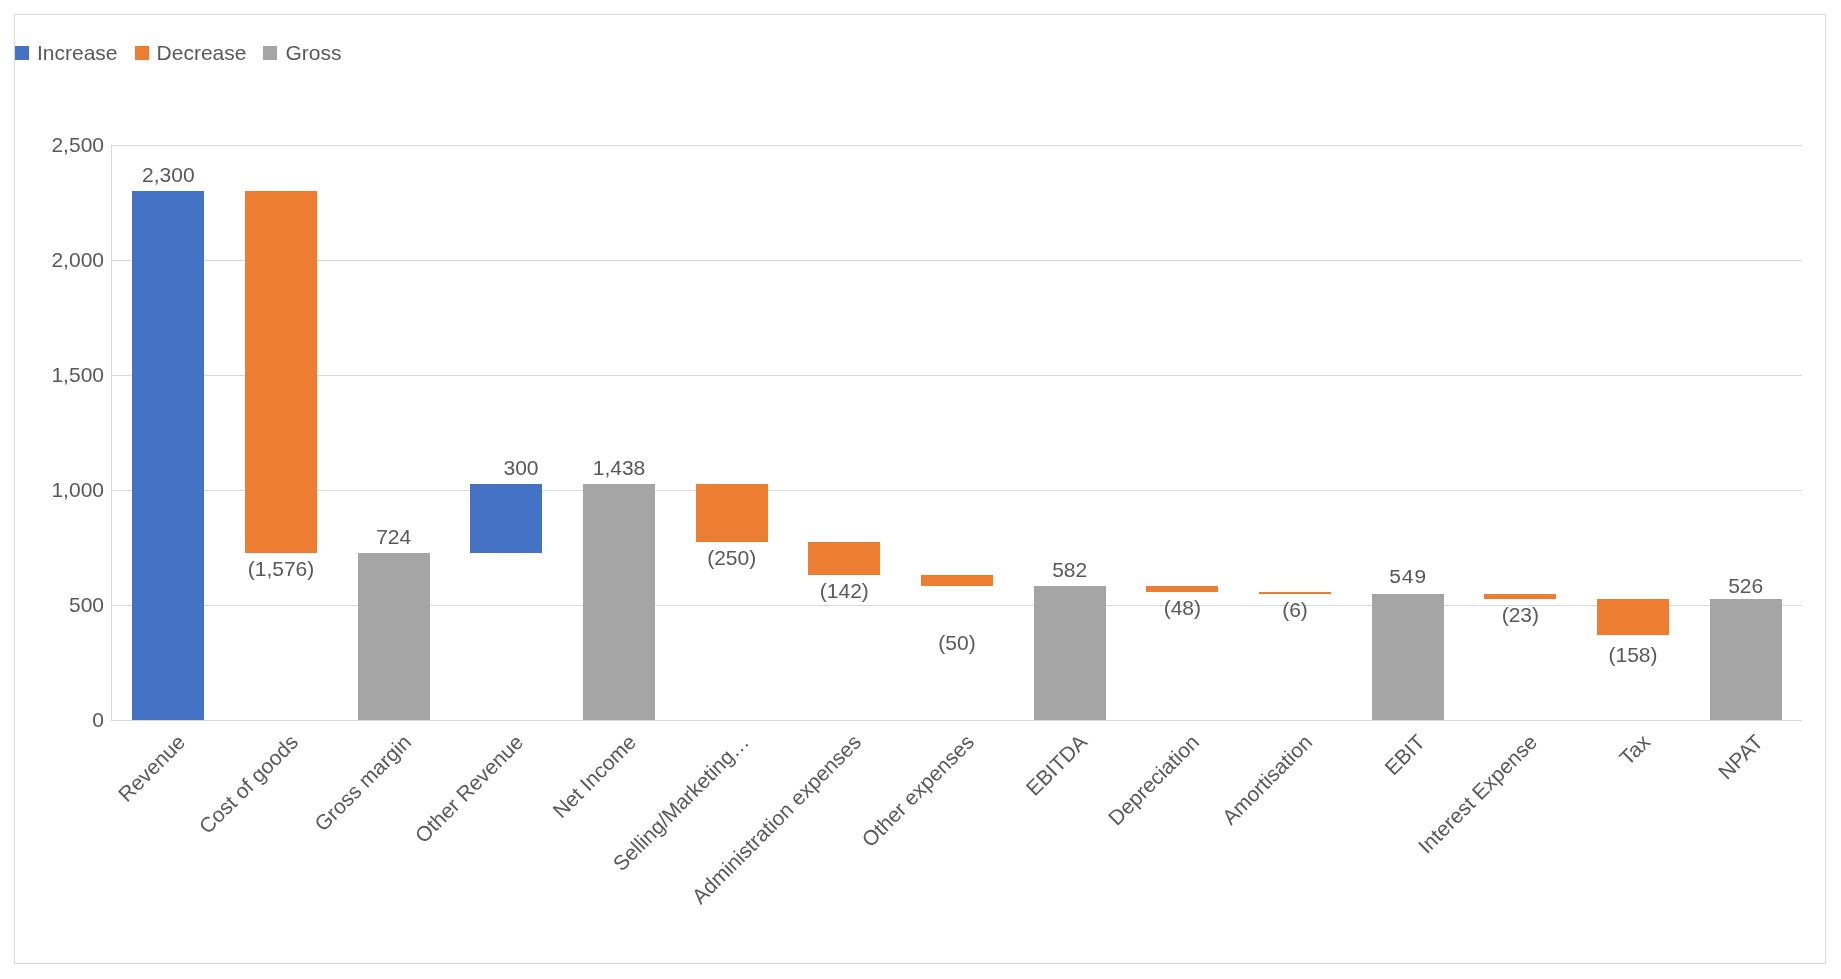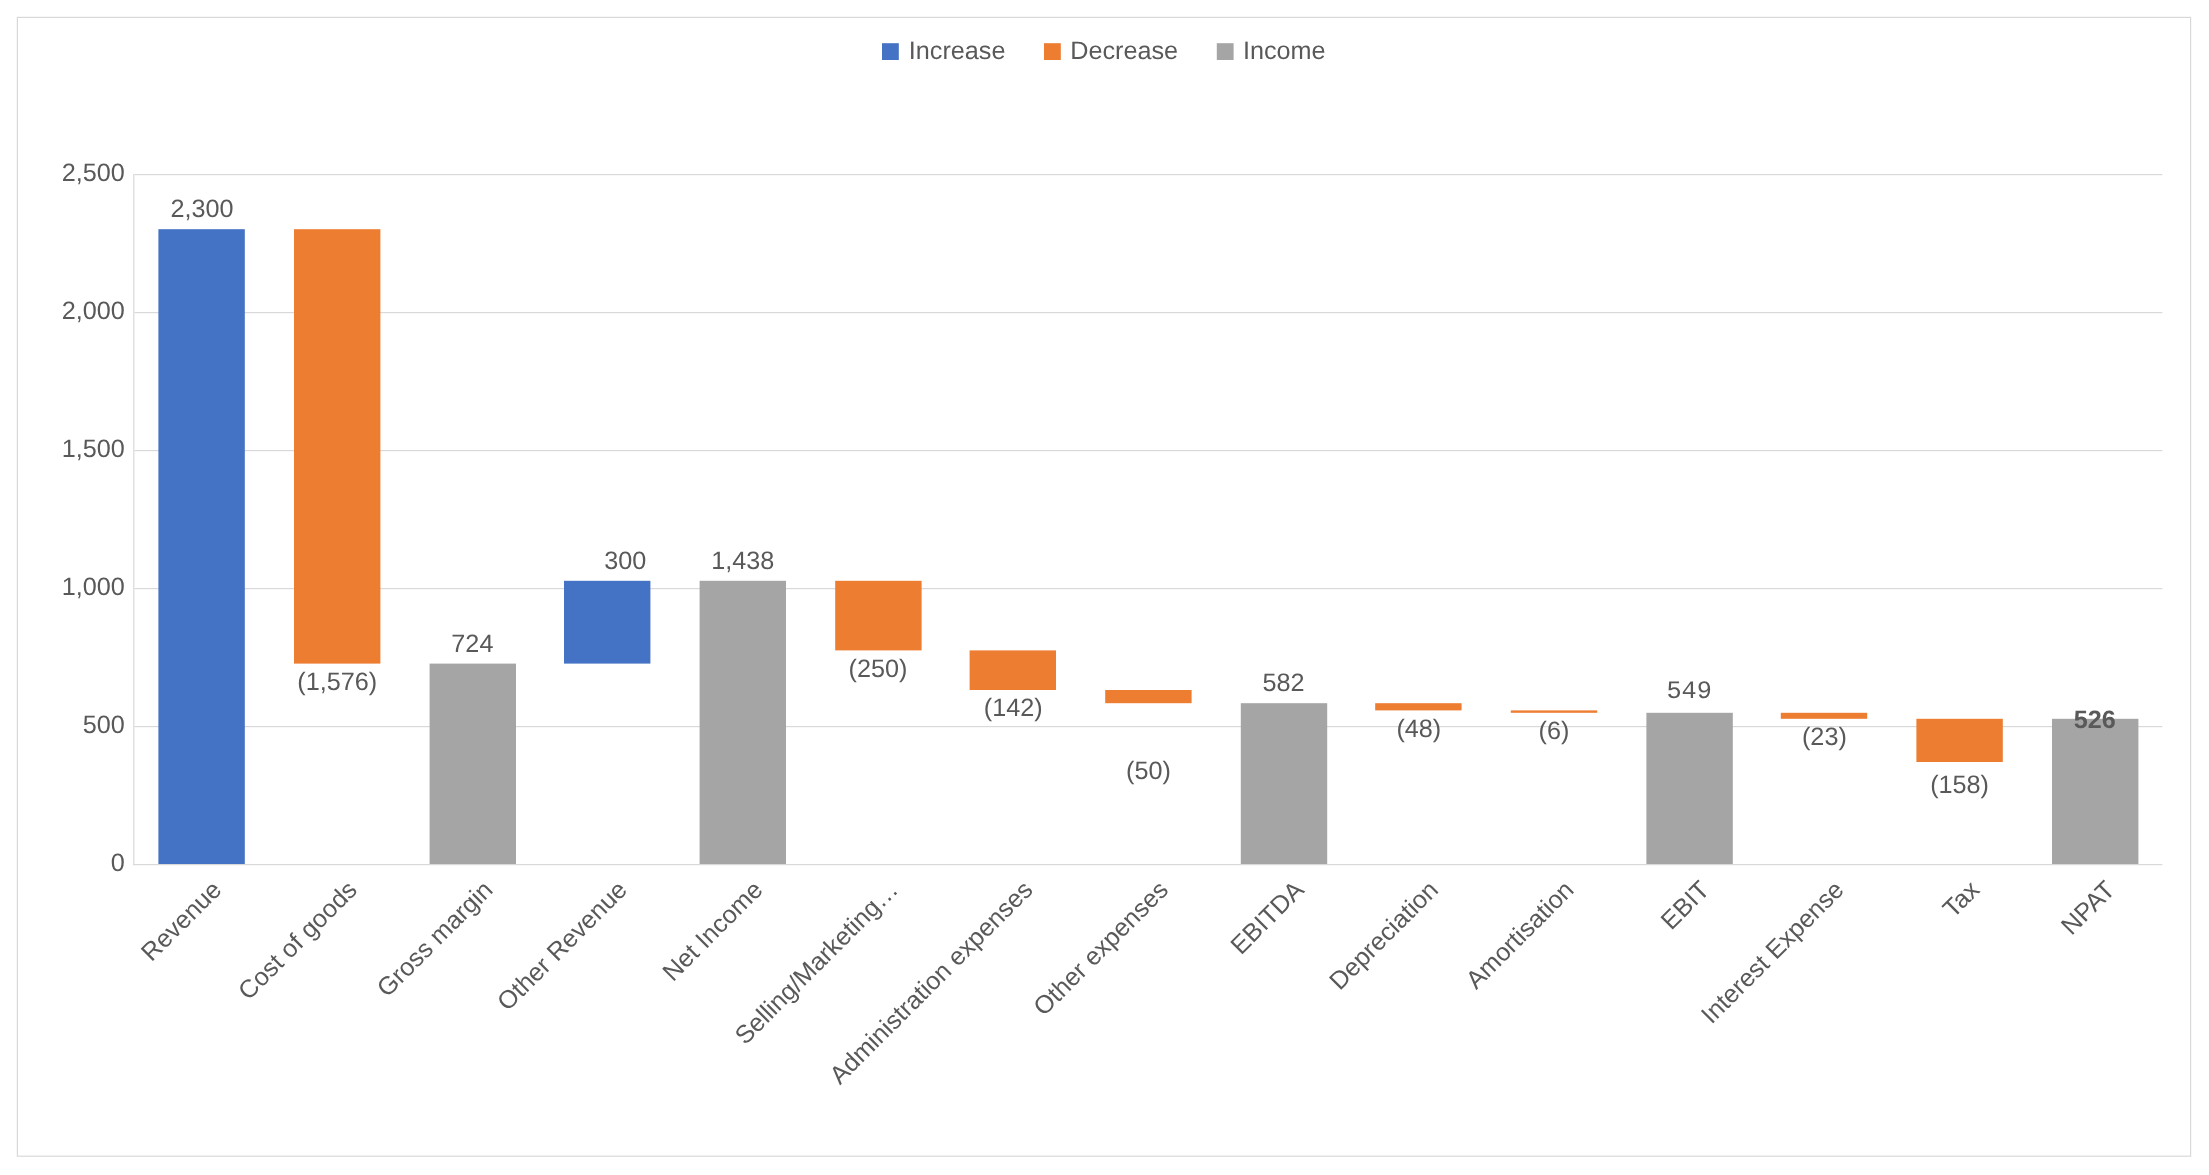--- a/index.html
+++ b/index.html
@@ -21,23 +21,22 @@
     box-sizing: border-box;
   }
   .chart-title {
     text-align: center;
     font-size: 28px;
     margin-top: 18px;
     color: #595959;
   }
   .legend {
     display: flex;
-    justify-content: center;
-    gap: 32px;
-    margin-top: 16px;
+    gap: 17px;
+    margin-top: 26px;
     font-size: 21px;
   }
   .legend-item {
     display: flex;
     align-items: center;
     gap: 8px;
   }
   .swatch {
     width: 14px;
     height: 14px;
@@ -101,21 +100,21 @@
     <div class="legend-item">
       <span class="swatch" style="background:#4472c4"></span>
       <span>Increase</span>
     </div>
     <div class="legend-item">
       <span class="swatch" style="background:#ed7d31"></span>
       <span>Decrease</span>
     </div>
     <div class="legend-item">
       <span class="swatch" style="background:#a5a5a5"></span>
-      <span>Income</span>
+      <span>Gross</span>
     </div>
   </div>
 
   <div class="plot-area" id="plot">
       <div class="ytick" style="top: 575px;">0</div>
       <div class="gridline" style="top: 460px;"></div>
       <div class="ytick" style="top: 460px;">500</div>
       <div class="gridline" style="top: 345px;"></div>
       <div class="ytick" style="top: 345px;">1,000</div>
       <div class="gridline" style="top: 230px;"></div>
@@ -146,21 +145,21 @@
       <div class="datalabel" style="left: 1070.33px; top: 451.35px;">(48)</div>
       <div class="bar" style="left: 1146.95px; width: 72.1067px; top: 447.35px; height: 2px; background: rgb(237, 125, 49);"></div>
       <div class="datalabel" style="left: 1183px; top: 452.73px;">(6)</div>
       <div class="bar" style="left: 1259.61px; width: 72.1067px; top: 448.73px; height: 126.27px; background: rgb(165, 165, 165);"></div>
       <div class="datalabel" style="left: 1295.67px; top: 420.73px; font-family: Liberation Mono, monospace;">549</div>
       <div class="bar" style="left: 1372.28px; width: 72.1067px; top: 448.73px; height: 5.29px; background: rgb(237, 125, 49);"></div>
       <div class="datalabel" style="left: 1408.33px; top: 458.02px;">(23)</div>
       <div class="bar" style="left: 1484.95px; width: 72.1067px; top: 454.02px; height: 36.34px; background: rgb(237, 125, 49);"></div>
       <div class="datalabel" style="left: 1521px; top: 498px;">(158)</div>
       <div class="bar" style="left: 1597.61px; width: 72.1067px; top: 454.02px; height: 120.98px; background: rgb(165, 165, 165);"></div>
-      <div class="datalabel" style="left: 1633.67px; top: 444px; font-weight: bold;">526</div>
+      <div class="datalabel" style="left: 1633.67px; top: 429px;">526</div>
     </div>
   <div class="xtick-area" id="xticks">
       <div class="xtick" style="left: 62.3333px;">Revenue</div>
       <div class="xtick" style="left: 175px;">Cost of goods</div>
       <div class="xtick" style="left: 287.667px;">Gross margin</div>
       <div class="xtick" style="left: 400.333px;">Other Revenue</div>
       <div class="xtick" style="left: 513px;">Net Income</div>
       <div class="xtick" style="left: 625.667px;">Selling/Marketing…</div>
       <div class="xtick" style="left: 738.333px;">Administration expenses</div>
       <div class="xtick" style="left: 851px;">Other expenses</div>

